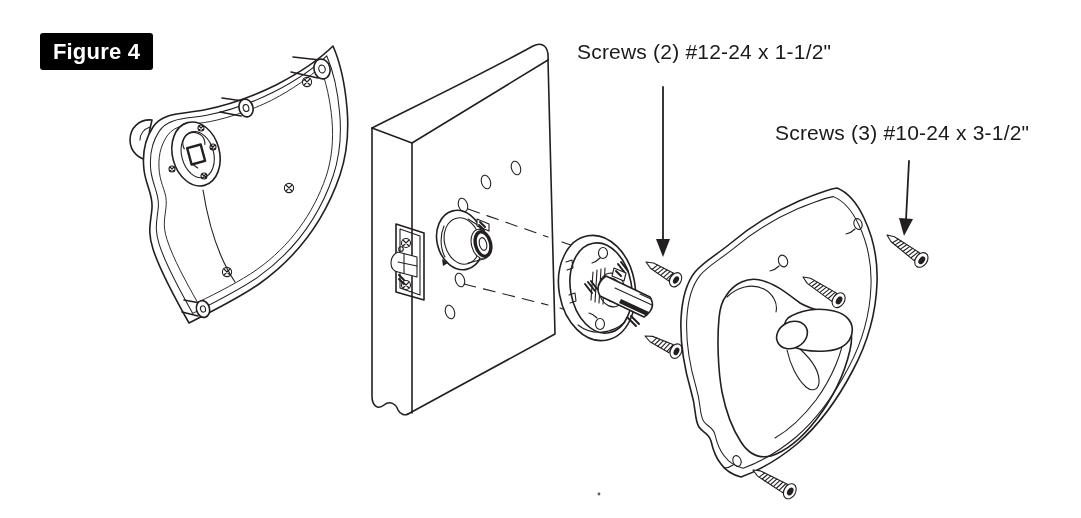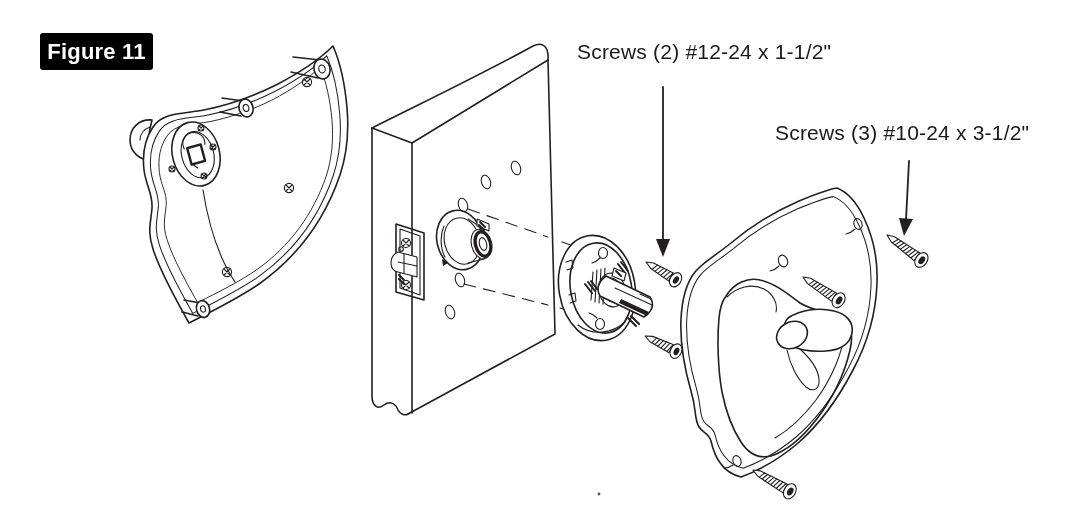--- a/index.html
+++ b/index.html
@@ -264,18 +264,18 @@
       <path class="d" d="M663,257 L656,239 L670,239 Z"></path>
     </g>
     <g>
       <path class="k n" stroke-width="1.8" d="M909,161 L906,220"></path>
       <path class="d" d="M904,236 L899,218 L913,219 Z"></path>
     </g>
 
     <circle class="d" cx="599" cy="494" r="1.4" opacity="0.75"></circle>
   </svg>
 
-  <div class="badge" style="background: rgb(0, 0, 0); color: rgb(255, 255, 255);">Figure 11</div>
+  <div class="badge" style="background: rgb(0, 0, 0); color: rgb(255, 255, 255);">Figure 4</div>
 
   <div class="callout one">Screws (2) #12-24 x 1-1/2"</div>
   <div class="callout two">Screws (3) #10-24 x 3-1/2"</div>
 
 </div>
 
 </body></html>

